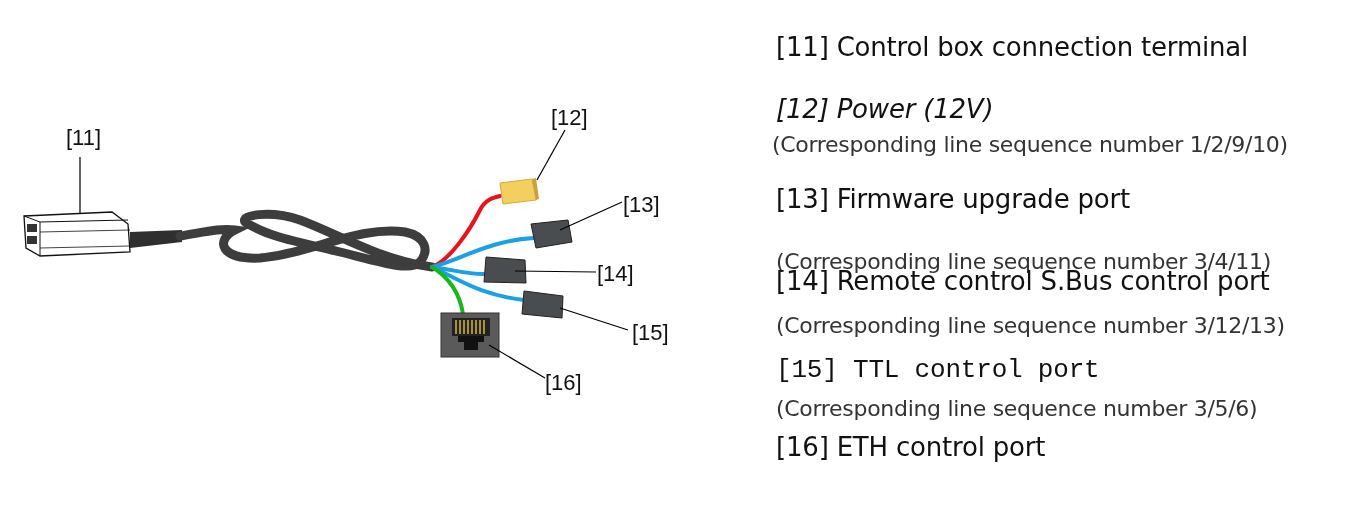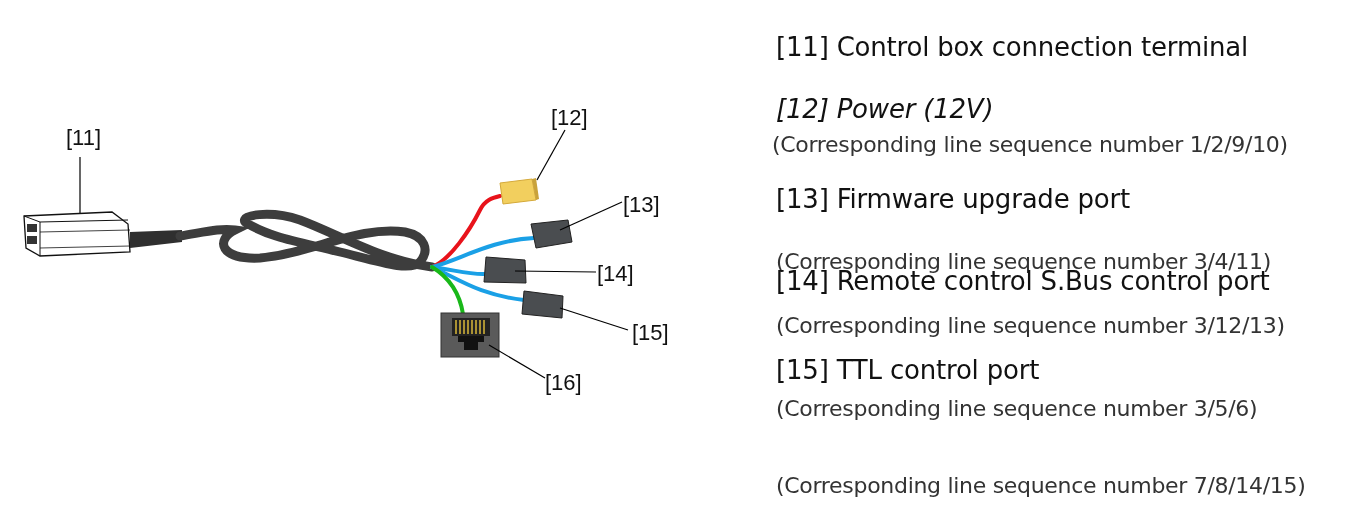--- a/index.html
+++ b/index.html
@@ -90,17 +90,17 @@
 
   <div class="title" style="left:776px;top:94px;font-style:italic;">[12] Power (12V)</div>
   <div class="sub" style="left:772px;top:132px;">(Corresponding line sequence number 1/2/9/10)</div>
 
   <div class="title" style="left:776px;top:184px;">[13] Firmware upgrade port</div>
   <div class="sub" style="left:776px;top:220px;margin-top:29px;">(Corresponding line sequence number 3/4/11)</div>
 
   <div class="title" style="left:776px;top:266px;">[14] Remote control S.Bus control port</div>
   <div class="sub" style="left:776px;top:313px;">(Corresponding line sequence number 3/12/13)</div>
 
-  <div class="title" style="left:776px;top:355px;">[15] TTL control port</div>
+  <div class="title" style="left:776px;top:355px;font-family:Liberation Mono, monospace;">[15] TTL control port</div>
   <div class="sub" style="left:776px;top:396px;">(Corresponding line sequence number 3/5/6)</div>
 
-  <div class="sub" style="left:776px;top:473px;">(Corresponding line sequence number 7/8/14/15)</div>
+  <div class="title" style="left:776px;top:432px;">[16] ETH control port</div>
 </div>
 
 </body></html>

